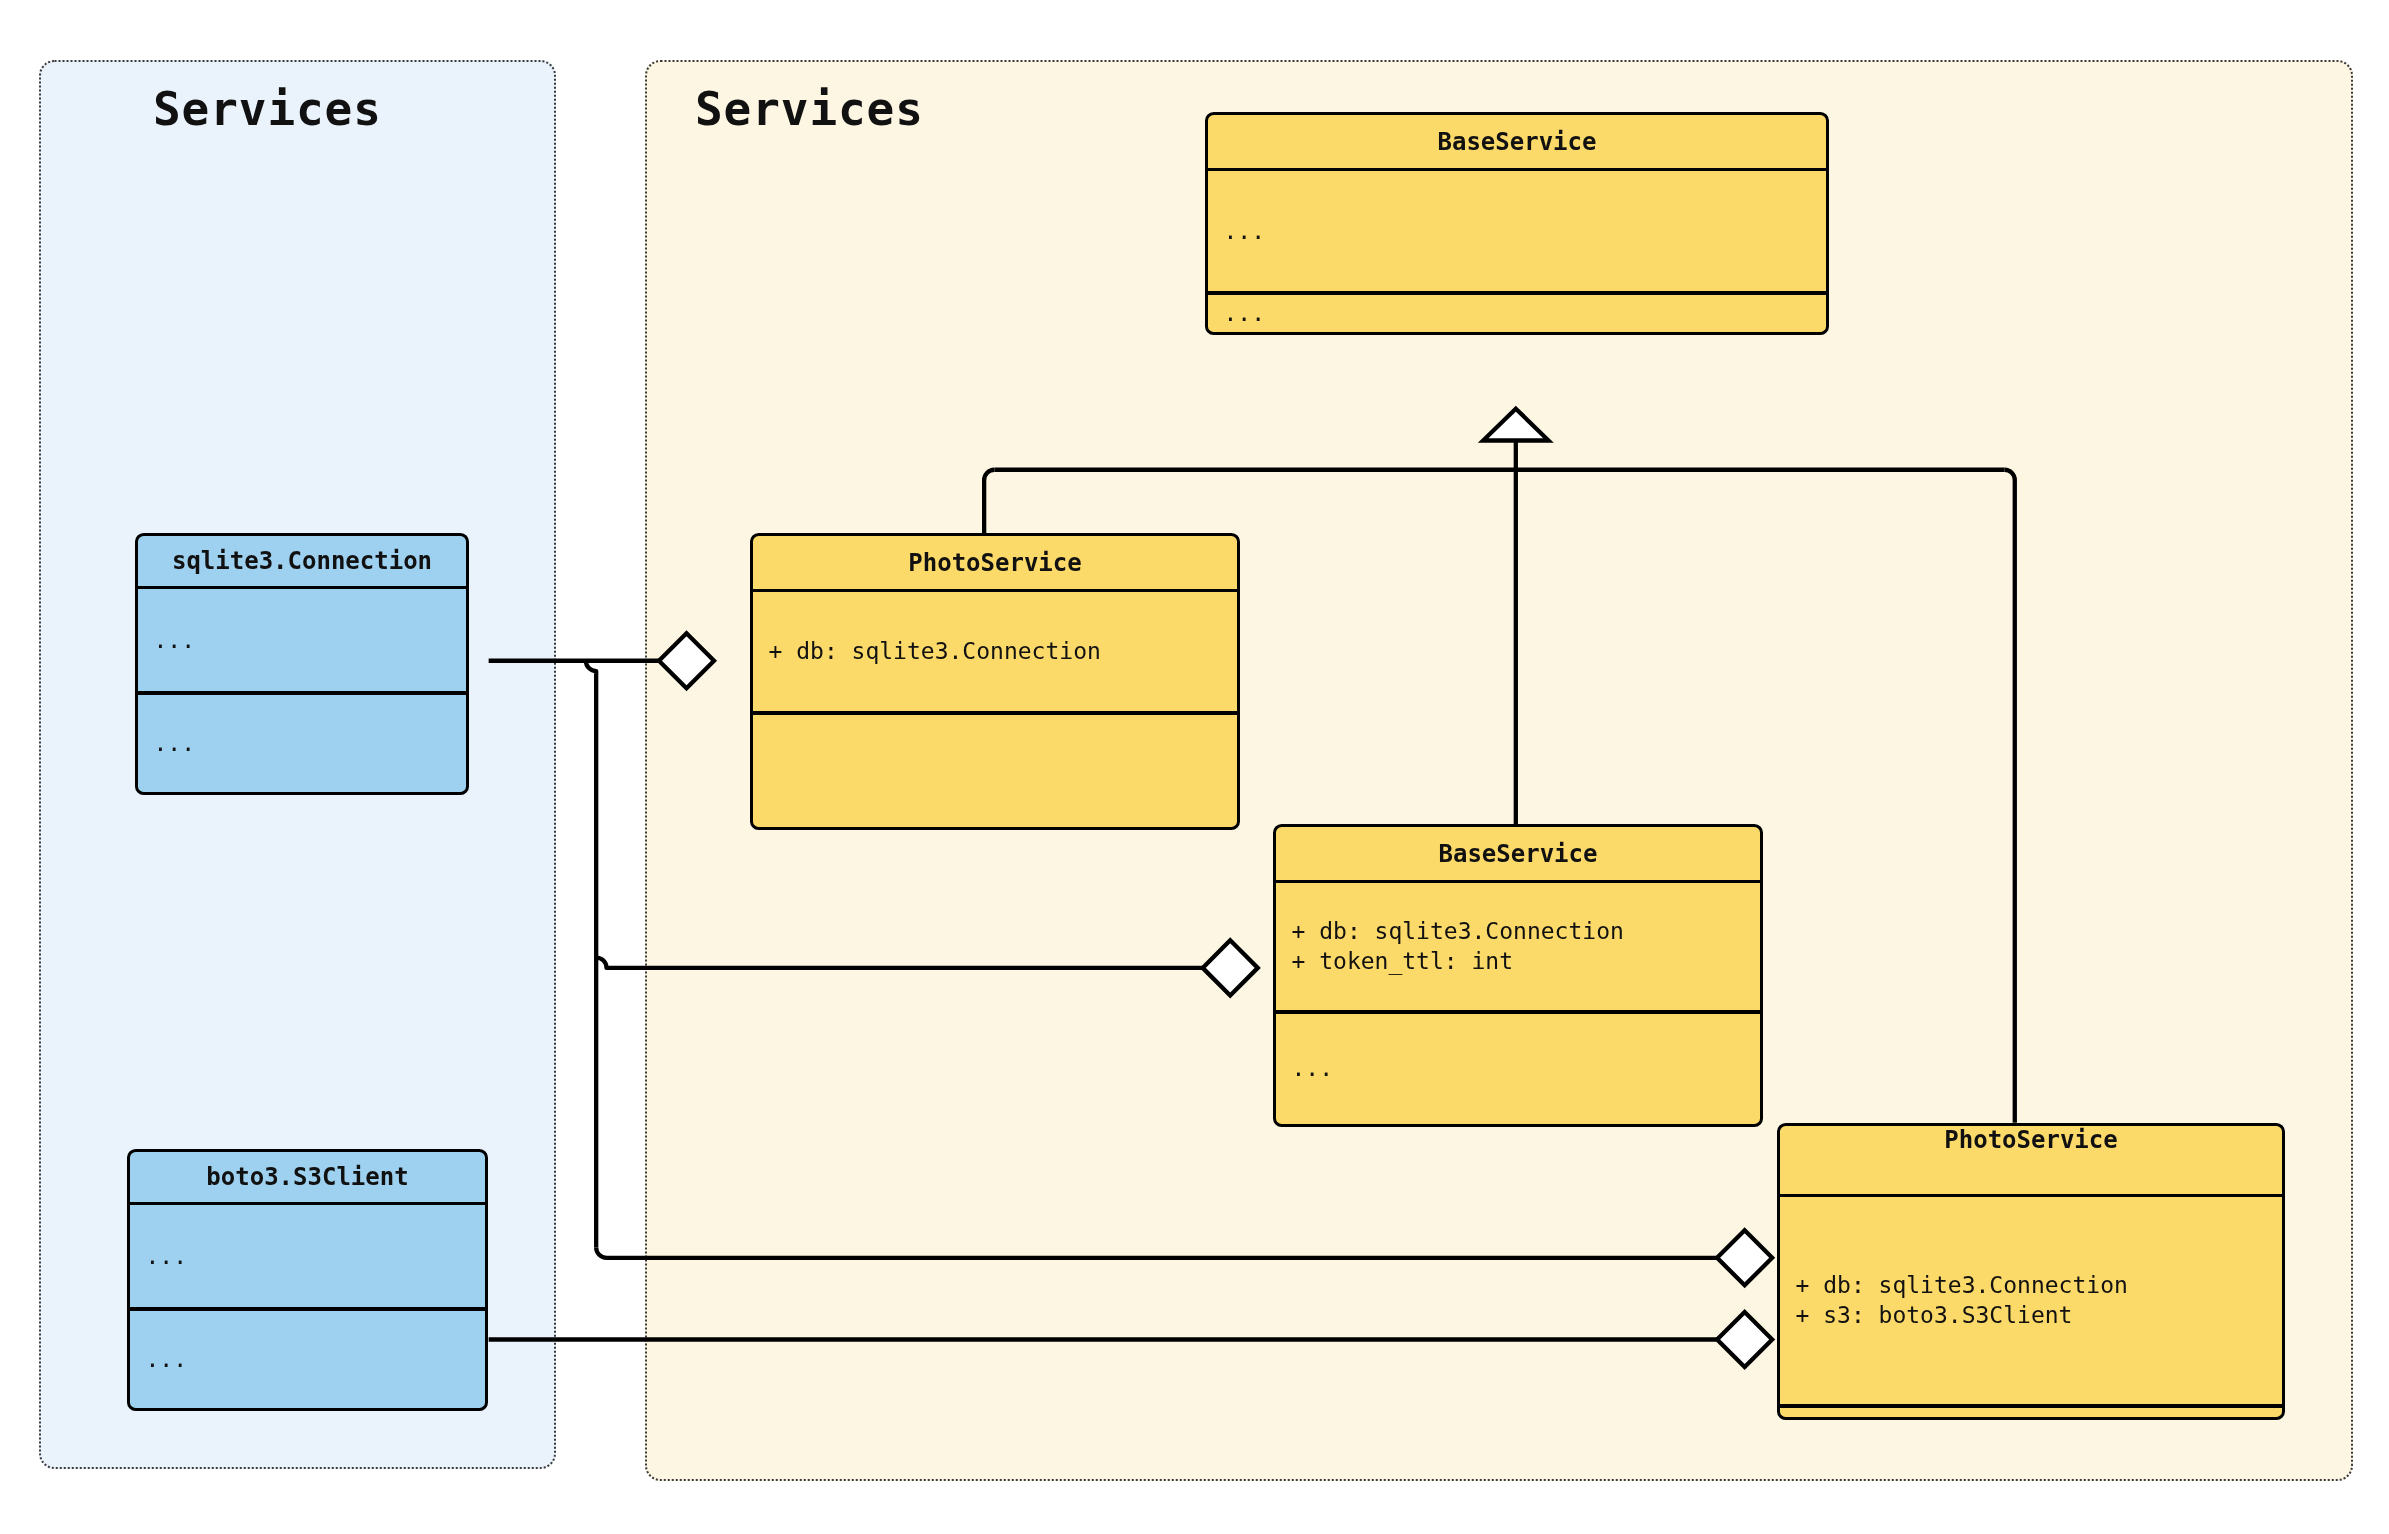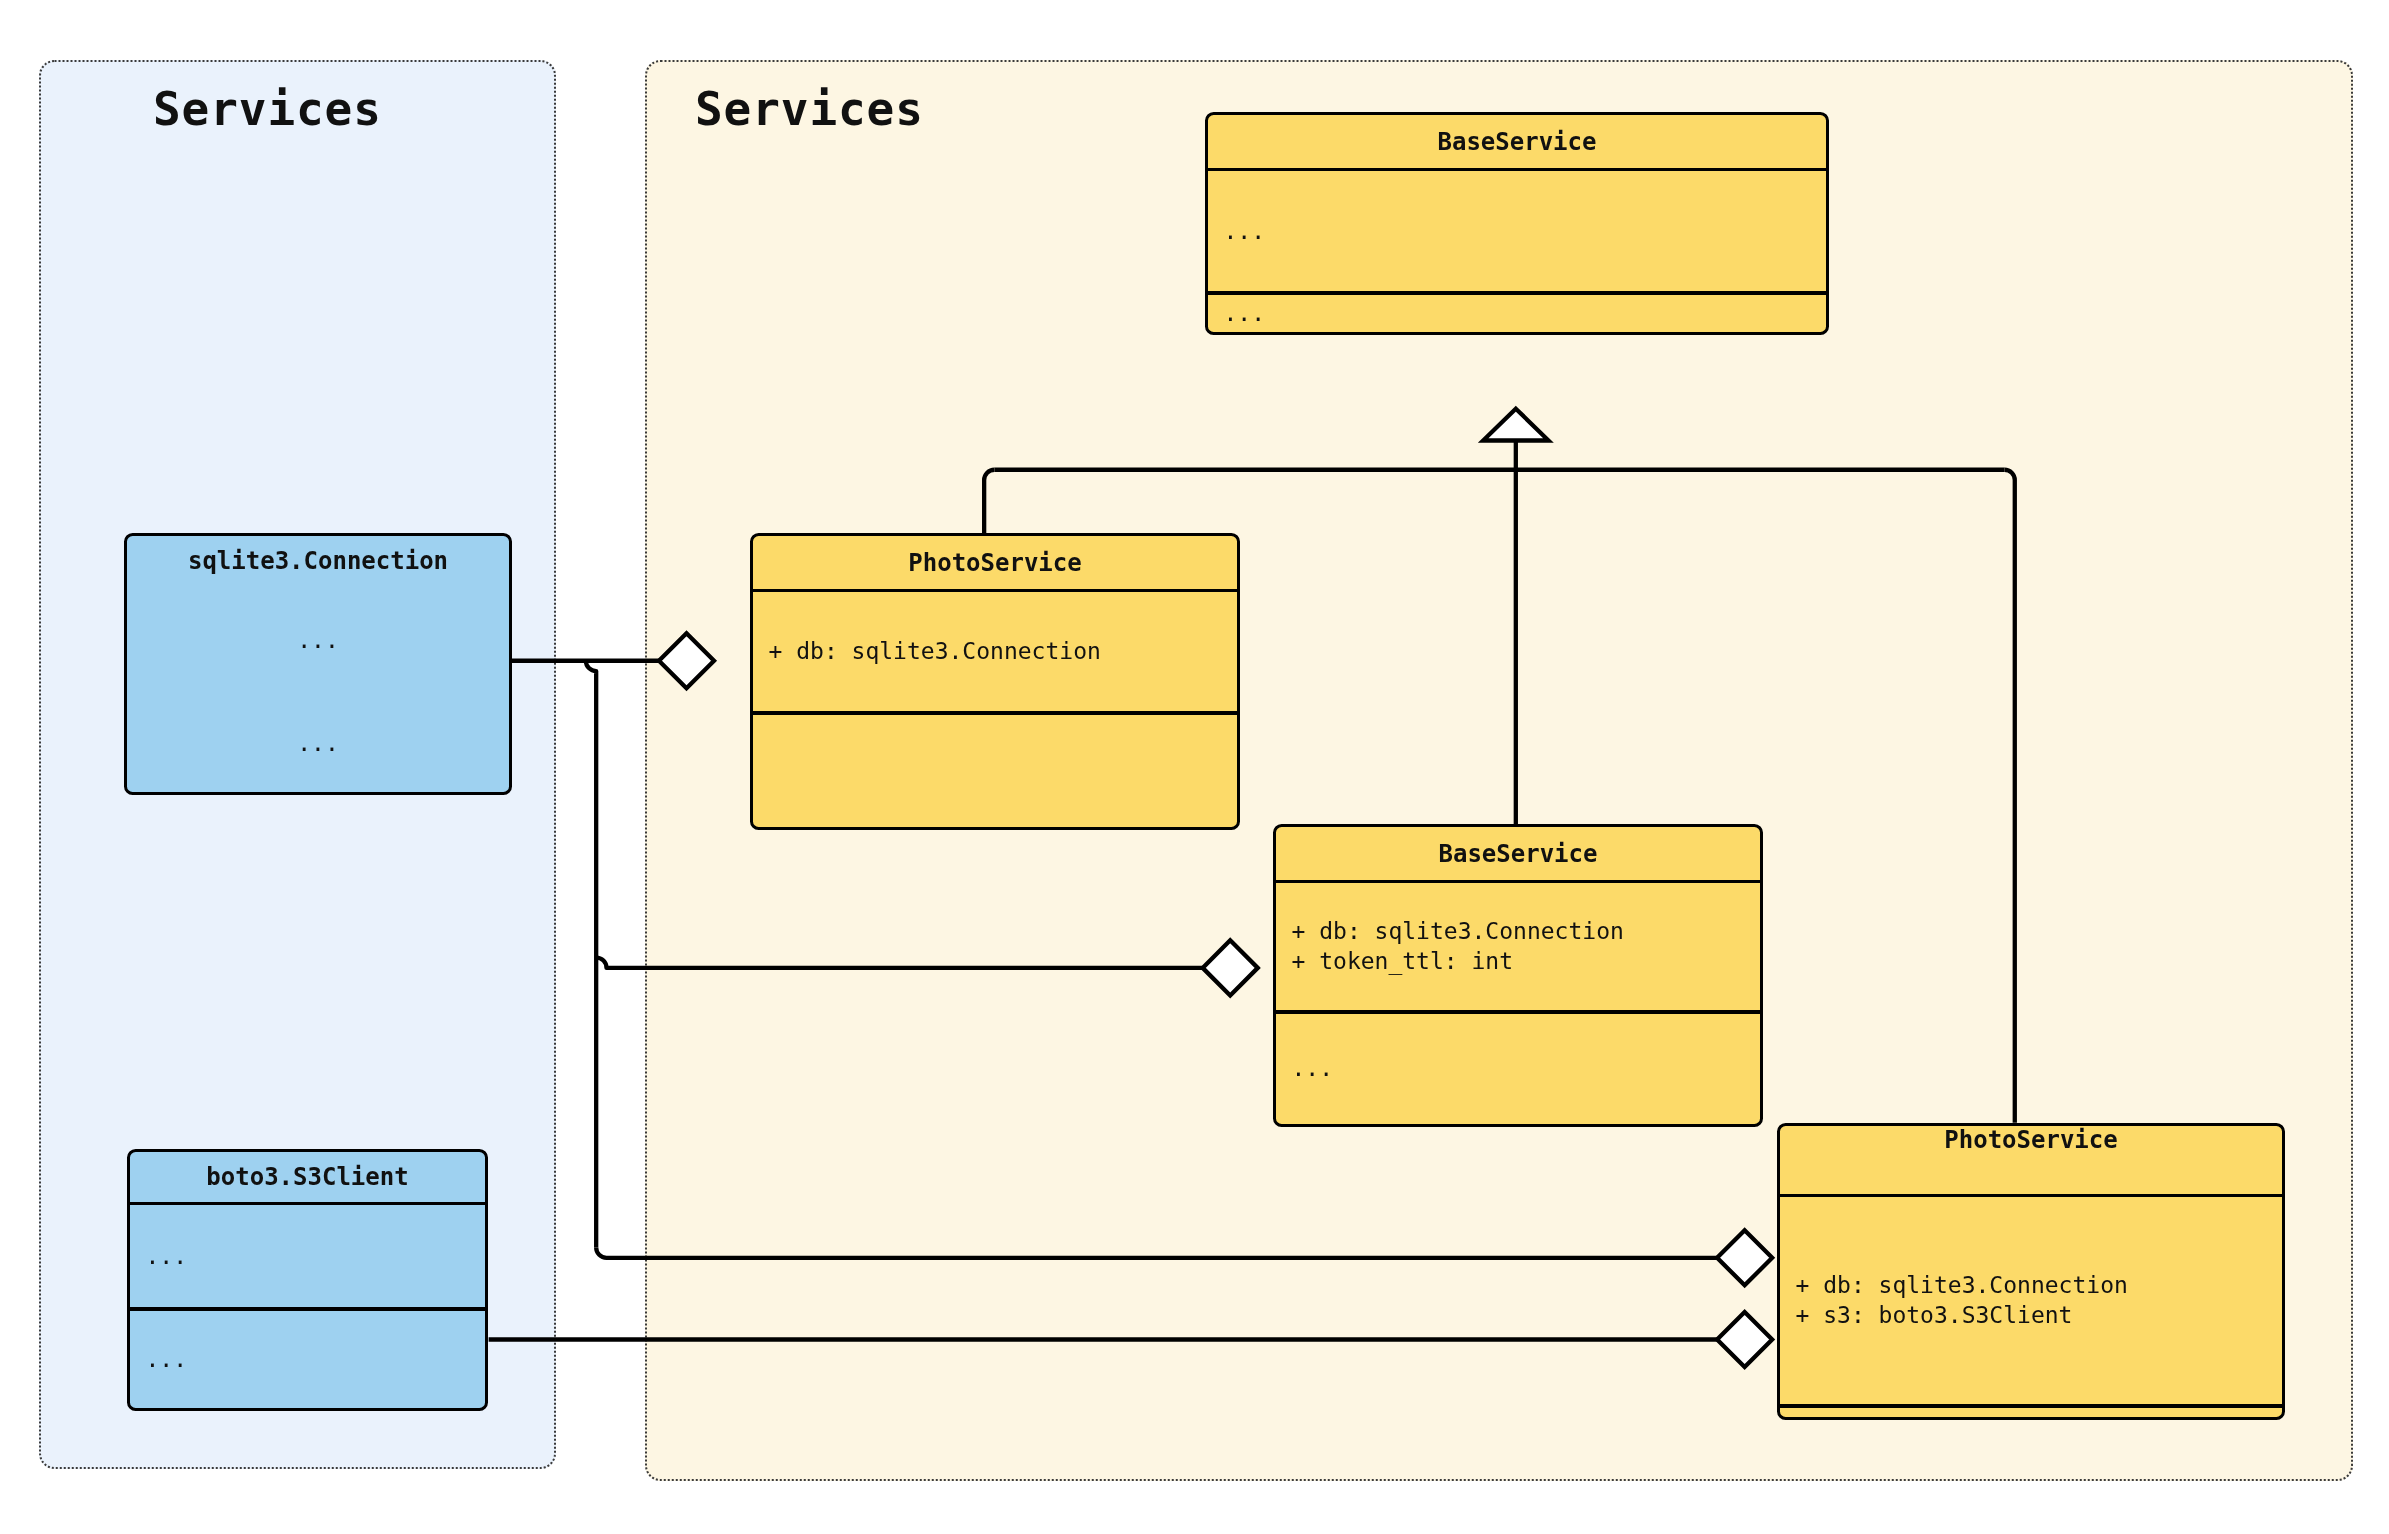--- a/index.html
+++ b/index.html
@@ -113,21 +113,21 @@
   #cls-userservice .c1 { flex: 0 0 119px; }
 
   #cls-authservice   { left: 1273px; top: 824px;  width: 490px; height: 303px; }
   #cls-authservice .cls-name { height: 53px; }
   #cls-authservice .c1 { flex: 0 0 127px; }
 
   #cls-photoservice  { left: 1777px; top: 1123px; width: 508px; height: 297px; gap: 40px; }
   #cls-photoservice .cls-name { height: 53px; }
   #cls-photoservice .c1 { flex: 0 0 127px; }
 
-  #cls-sqlite        { left: 124px;  top: 533px;  width: 388px; height: 262px; align-items: center; }
+  #cls-sqlite        { left: 135px;  top: 533px;  width: 334px; height: 262px; }
   #cls-sqlite .cls-name { height: 50px; }
   #cls-sqlite .c1 { flex: 0 0 102px; }
 
   #cls-boto3         { left: 127px;  top: 1149px; width: 361px; height: 262px; }
   #cls-boto3 .cls-name { height: 50px; }
   #cls-boto3 .c1 { flex: 0 0 102px; }
 </style>
 </head>
 <body>
 

